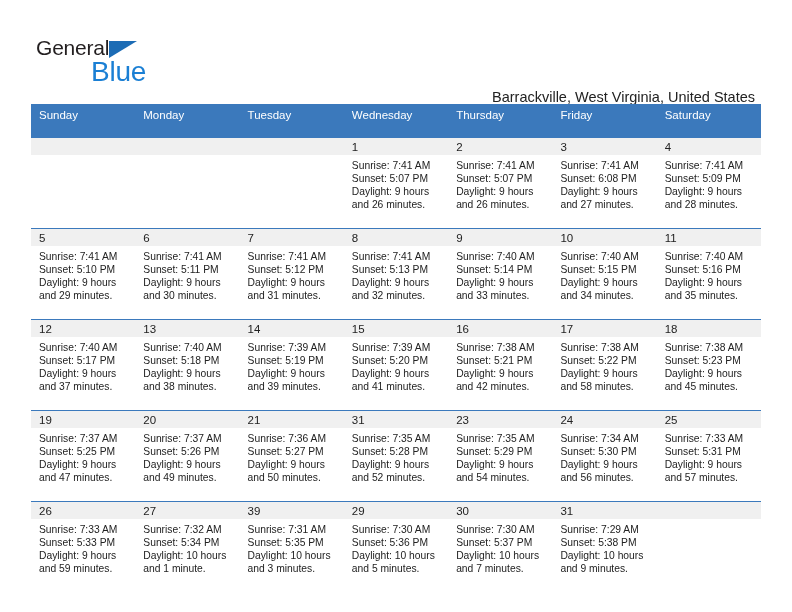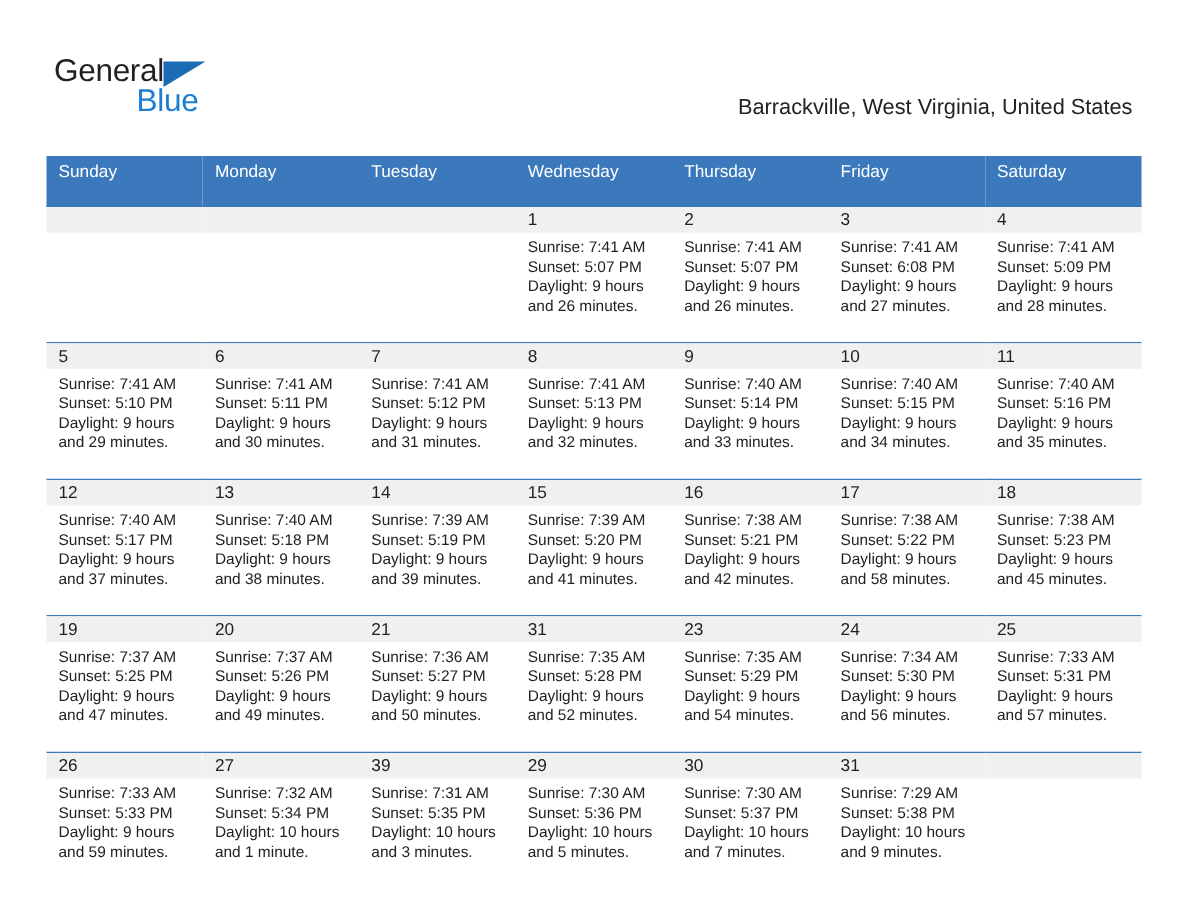--- a/index.html
+++ b/index.html
@@ -49,38 +49,38 @@
     top: 5px;
     width: 0;
     height: 0;
     border-left: 28px solid #1c6cb5;
     border-bottom: 17px solid transparent;
   }
   .logo-blue {
     position: absolute;
     left: 55px;
     top: 20px;
-    font-size: 21px;
+    font-size: 28px;
     letter-spacing: -0.2px;
     color: #1a7fd4;
     font-family: "Liberation Sans", sans-serif;
   }
   .title {
     position: absolute;
     right: 37px;
     top: 33px;
     font-size: 27px;
     color: #222222;
     text-align: right;
     white-space: nowrap;
   }
   .subtitle {
     position: absolute;
     right: 37px;
-    top: 64px;
+    top: 89px;
     font-size: 14.5px;
     color: #222222;
     text-align: right;
     white-space: nowrap;
   }
 
   
   .calendar {
     position: absolute;
     left: 31px;

